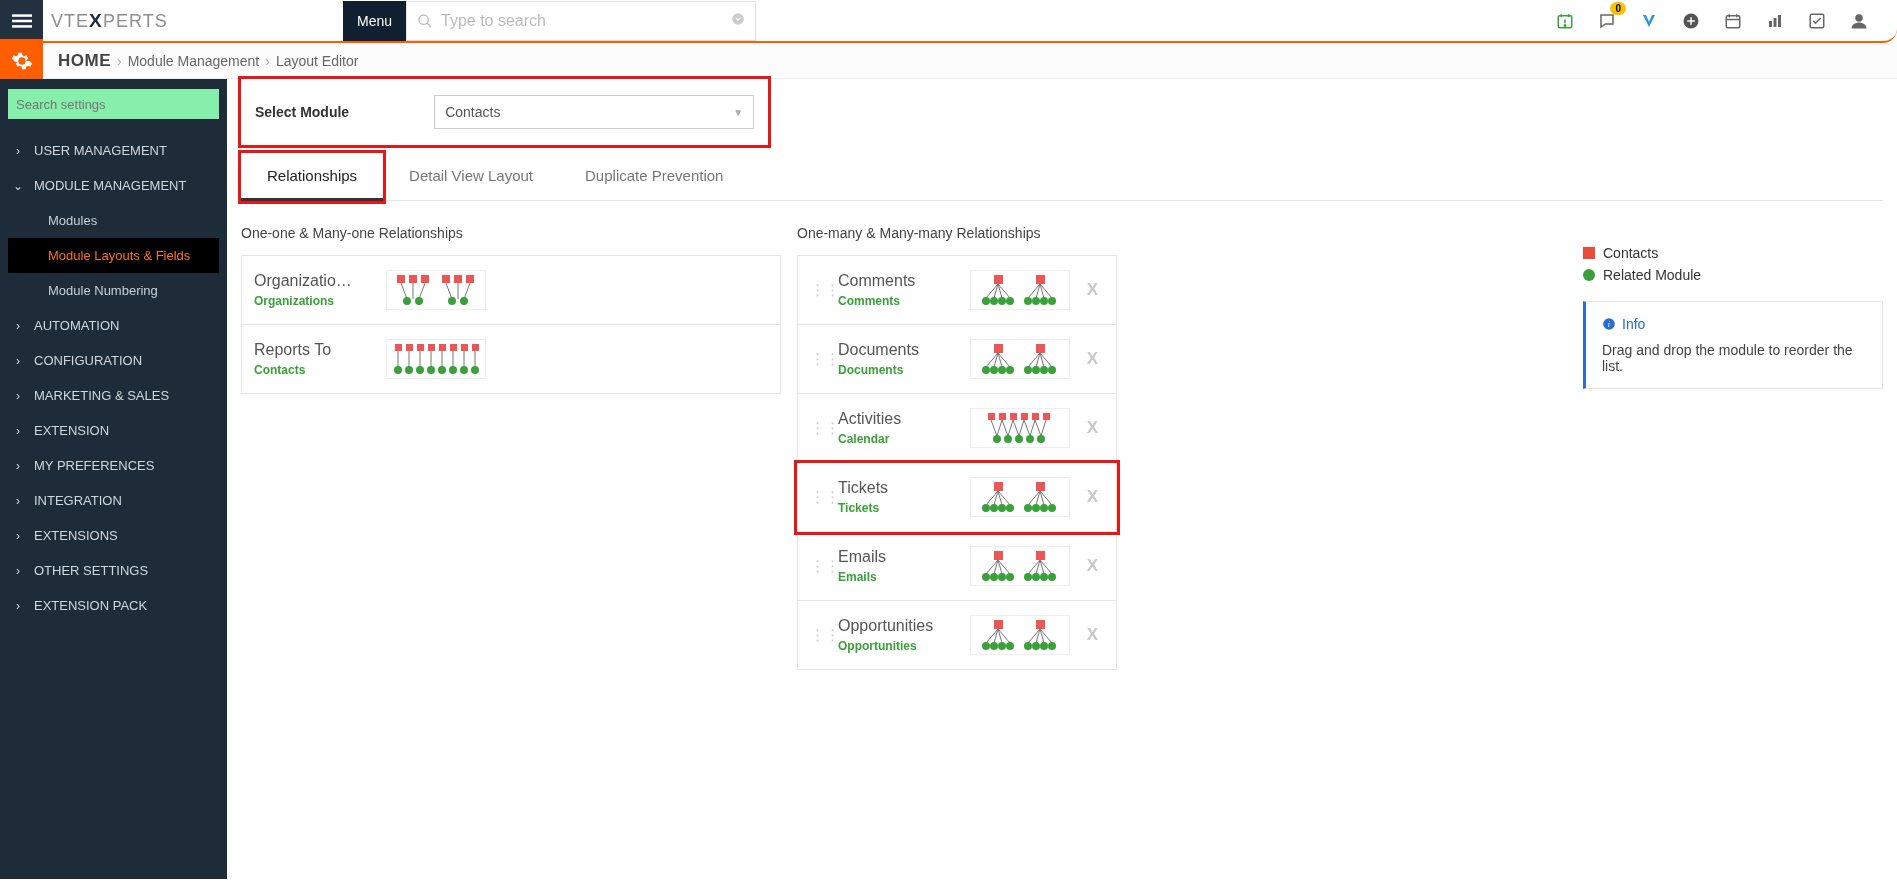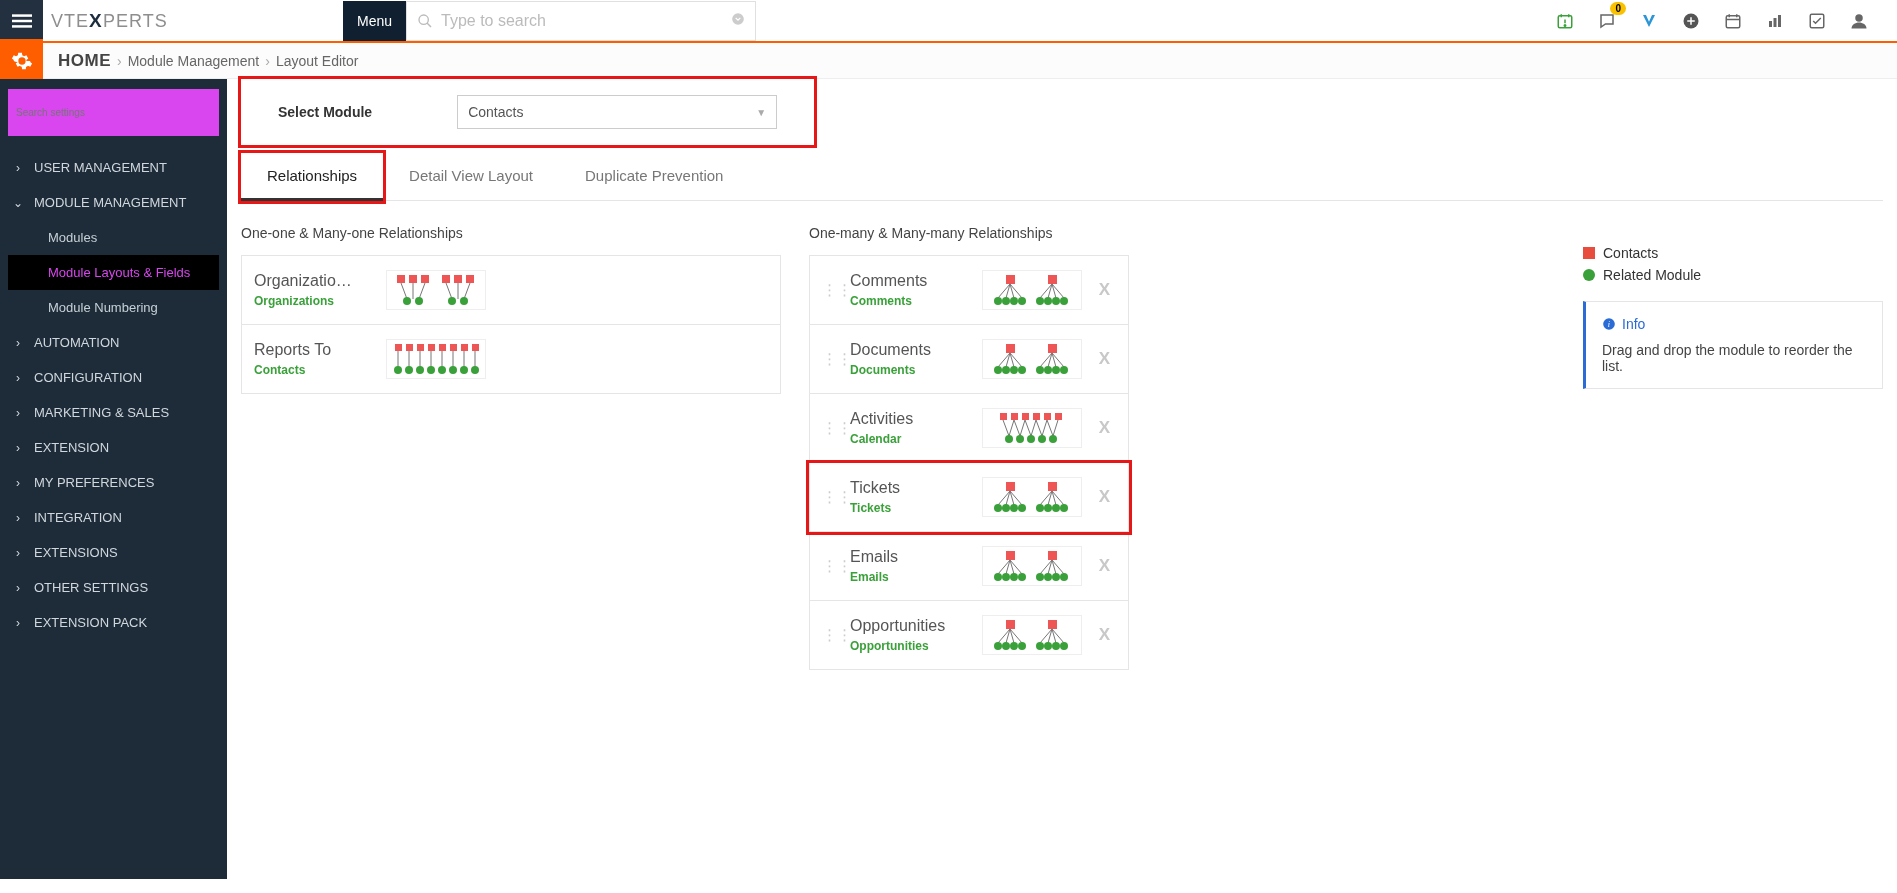--- a/index.html
+++ b/index.html
@@ -1,19 +1,19 @@
 <!DOCTYPE html>
 <html><head>
   <meta charset="utf-8">
   <style>
     * { box-sizing: border-box; margin: 0; padding: 0; }
     body { font-family: "Helvetica Neue", Arial, sans-serif; background: #fff; color: #333; }
 
     
-    .header { display:flex; align-items:center; height:43px; border-bottom:2px solid #ff5e00; background:#fff; }
+    .header { display:flex; align-items:center; height:43px; border-bottom:2px solid #ff5e00; background:#fff;border-radius:14px; }
     .hamburger { width:43px; height:43px; background:#223040; color:#fff; display:flex; align-items:center; justify-content:center; font-size:22px; cursor:pointer; }
     .logo { margin:0 12px 0 8px; display:flex; align-items:center; font-family:Arial,sans-serif; }
     .logo svg { height:24px; }
     .menu-btn { background:#112030; color:#fff; border:none; height:40px; padding:0 14px; font-size:14px; cursor:pointer; margin-left:150px;}
     .search-global { flex:0 0 350px; height:40px; border:1px solid #e0e0e0; margin-left:0; display:flex; align-items:center; padding:0 10px; color:#999; }
     .search-global .caret { margin-left:auto; color:#bbb; }
     .spacer { flex:1; }
     .hicons { display:flex; align-items:center; gap:22px; padding-right:28px; }
     .hicon { position:relative; width:20px; height:20px; display:flex; align-items:center; justify-content:center; cursor:pointer; color:#666; }
     .badge { position:absolute; top:-9px; right:-9px; background:#f9c100; color:#000; font-size:10px; border-radius:10px; padding:1px 5px; font-weight:bold; }
@@ -22,42 +22,42 @@
     
     .breadcrumb-row { display:flex; align-items:center; height:36px; border-bottom:1px solid #eee; background:#fcfcfc; }
     .gear { width:43px; height:44px; background:#ff5e00; color:#fff; display:flex; align-items:center; justify-content:center; }
     .breadcrumb { padding-left:15px; font-size:14px; color:#666; display:flex; align-items:center; gap:6px; }
     .breadcrumb .home { font-size:17px; font-weight:600; color:#444; letter-spacing:.5px; }
     .breadcrumb .sep { color:#aaa; }
 
     
     .body { display:flex; min-height:800px; }
     .sidebar { width:227px; background:#1e2c3a; color:#d0d7dd; padding:10px 8px 30px 8px; flex-shrink:0; }
-    .side-search { width:100%; height:47px; border:none; padding:6px 8px; font-size:10px; background:#d946ef; color:#333; }
+    .side-search { width:100%; height:30px; border:none; padding:6px 8px; font-size:13px; background:#86efac; color:#333; }
     .side-item { display:flex; align-items:center; gap:10px; padding:10px 4px; font-size:13px; cursor:pointer; }
     .side-item .arrow { width:12px; text-align:center; font-size:12px; }
     .submenu { background:transparent; }
     .submenu .sub { padding:10px 4px 10px 40px; font-size:13px; color:#c8d0d6; cursor:pointer; }
-    .submenu .sub.active { background:#000; color:#d946ef; }
+    .submenu .sub.active { background:#000; color:#f97316; }
 
     .main { flex:1; padding:0 14px 40px 14px; }
 
     
-    .module-row { margin-top:0; display:flex; align-items:center; gap:85px; padding:16px 37px;border-radius:20px; }
+    .module-row { margin-top:0; display:flex; align-items:center; gap:85px; padding:16px 14px;border-radius:20px; }
     .module-row .label { font-weight:600; font-size:14px; }
     .module-select { width:320px; height:34px; border:1px solid #ccc; background:#fff; padding:0 10px; display:flex; align-items:center; font-size:14px; color:#555; }
     .module-select .caret { margin-left:auto; color:#aaa; font-size:10px; }
 
     
     .tabs { border-bottom:1px solid #e5e5e5; display:flex; gap:0; margin-top:8px; }
     .tab { padding:14px 26px; font-size:15px; color:#777; cursor:pointer; }
     .tab.active { color:#222; font-weight:500; border-bottom:3px solid #333; margin-bottom:-1px;}
 
     
-    .rel-wrap { display:flex; gap:28px; margin-top:24px; }
+    .rel-wrap { display:flex; gap:16px; margin-top:24px; }
     .col { flex:0 0 540px; }
     .col.legend { flex:0 0 300px; margin-left:auto;}
     .col h4 { font-size:14px; font-weight:500; color:#444; margin-bottom:14px; }
 
     .rel-card { border:1px solid #e5e5e5; display:flex; align-items:center; padding:14px 12px; gap:12px; background:#fff; }
     .rel-card + .rel-card { border-top:none; }
     .drag { color:#ccc; font-size:15px; cursor:grab; width:16px; text-align:center;}
     .rel-text { flex:0 0 120px; overflow:hidden; }
     .rel-title { font-size:16px; color:#555; text-overflow:ellipsis; white-space:nowrap; overflow:hidden;}
     .rel-sub { font-size:12px; color:#3aa13a; font-weight:bold; margin-top:4px; }

